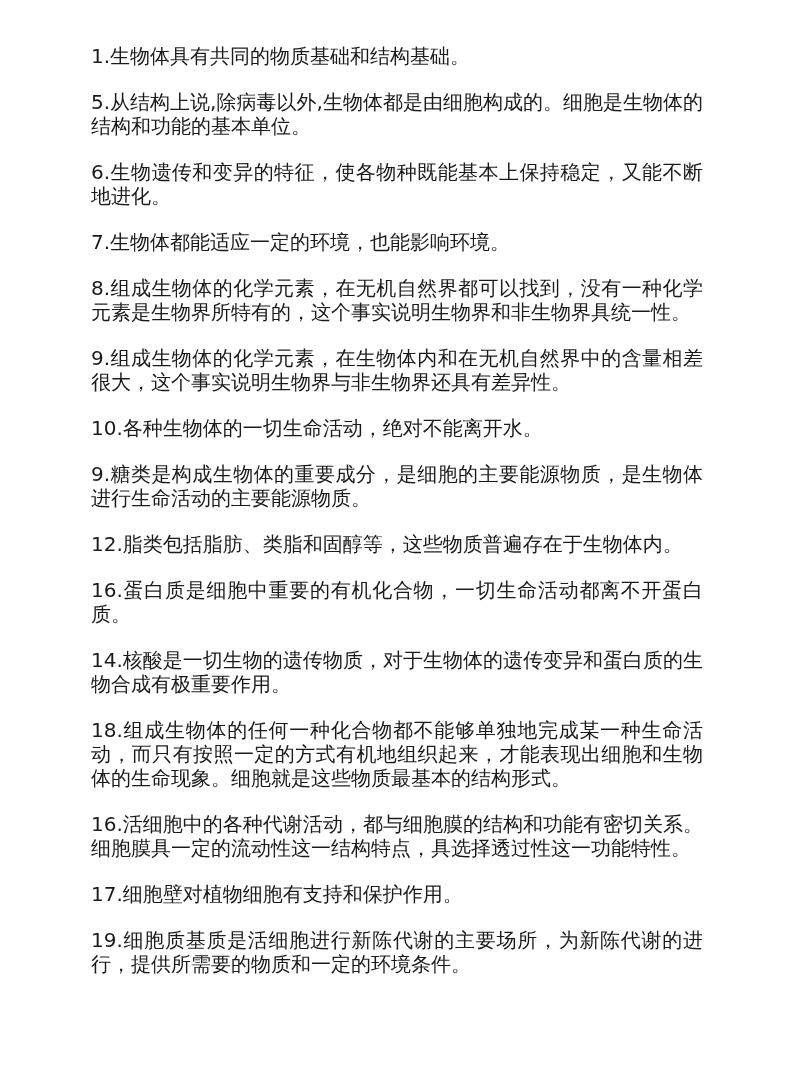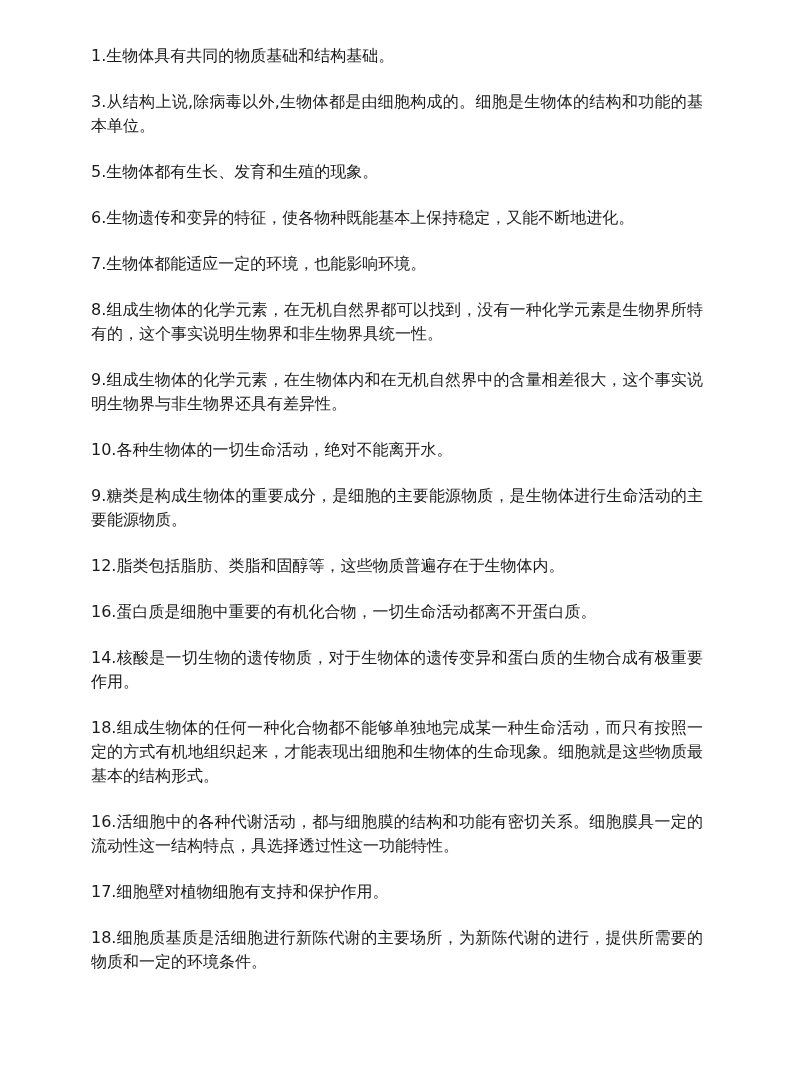--- a/index.html
+++ b/index.html
@@ -16,39 +16,38 @@
       color: #1a1a1a;
     }
     .page {
       position: absolute;
       left: 91px;
       top: 44px;
       width: 612px;
     }
     .para {
       margin: 0 0 22px 0;
-      font-size: 16px;
+      font-size: 20px;
       line-height: 24px;
       letter-spacing: 0px;
       text-align: justify;
     }
   </style>
 </head>
 <body>
 
 <div class="page">
   <p class="para">1.生物体具有共同的物质基础和结构基础。</p>
-  <p class="para">3.从结构上说,除病毒以外,生物体都是由细胞构成的。细胞是生物体的结构和功能的基本单位。</p>
-  <p class="para">5.生物体都有生长、发育和生殖的现象。</p>
+  <p class="para">5.从结构上说,除病毒以外,生物体都是由细胞构成的。细胞是生物体的结构和功能的基本单位。</p>
   <p class="para">6.生物遗传和变异的特征，使各物种既能基本上保持稳定，又能不断地进化。</p>
   <p class="para">7.生物体都能适应一定的环境，也能影响环境。</p>
   <p class="para">8.组成生物体的化学元素，在无机自然界都可以找到，没有一种化学元素是生物界所特有的，这个事实说明生物界和非生物界具统一性。</p>
   <p class="para">9.组成生物体的化学元素，在生物体内和在无机自然界中的含量相差很大，这个事实说明生物界与非生物界还具有差异性。</p>
   <p class="para">10.各种生物体的一切生命活动，绝对不能离开水。</p>
   <p class="para">9.糖类是构成生物体的重要成分，是细胞的主要能源物质，是生物体进行生命活动的主要能源物质。</p>
   <p class="para">12.脂类包括脂肪、类脂和固醇等，这些物质普遍存在于生物体内。</p>
   <p class="para">16.蛋白质是细胞中重要的有机化合物，一切生命活动都离不开蛋白质。</p>
   <p class="para">14.核酸是一切生物的遗传物质，对于生物体的遗传变异和蛋白质的生物合成有极重要作用。</p>
   <p class="para">18.组成生物体的任何一种化合物都不能够单独地完成某一种生命活动，而只有按照一定的方式有机地组织起来，才能表现出细胞和生物体的生命现象。细胞就是这些物质最基本的结构形式。</p>
   <p class="para">16.活细胞中的各种代谢活动，都与细胞膜的结构和功能有密切关系。细胞膜具一定的流动性这一结构特点，具选择透过性这一功能特性。</p>
   <p class="para">17.细胞壁对植物细胞有支持和保护作用。</p>
-  <p class="para">18.细胞质基质是活细胞进行新陈代谢的主要场所，为新陈代谢的进行，提供所需要的物质和一定的环境条件。</p>
+  <p class="para">19.细胞质基质是活细胞进行新陈代谢的主要场所，为新陈代谢的进行，提供所需要的物质和一定的环境条件。</p>
 </div>
 
 </body></html>

